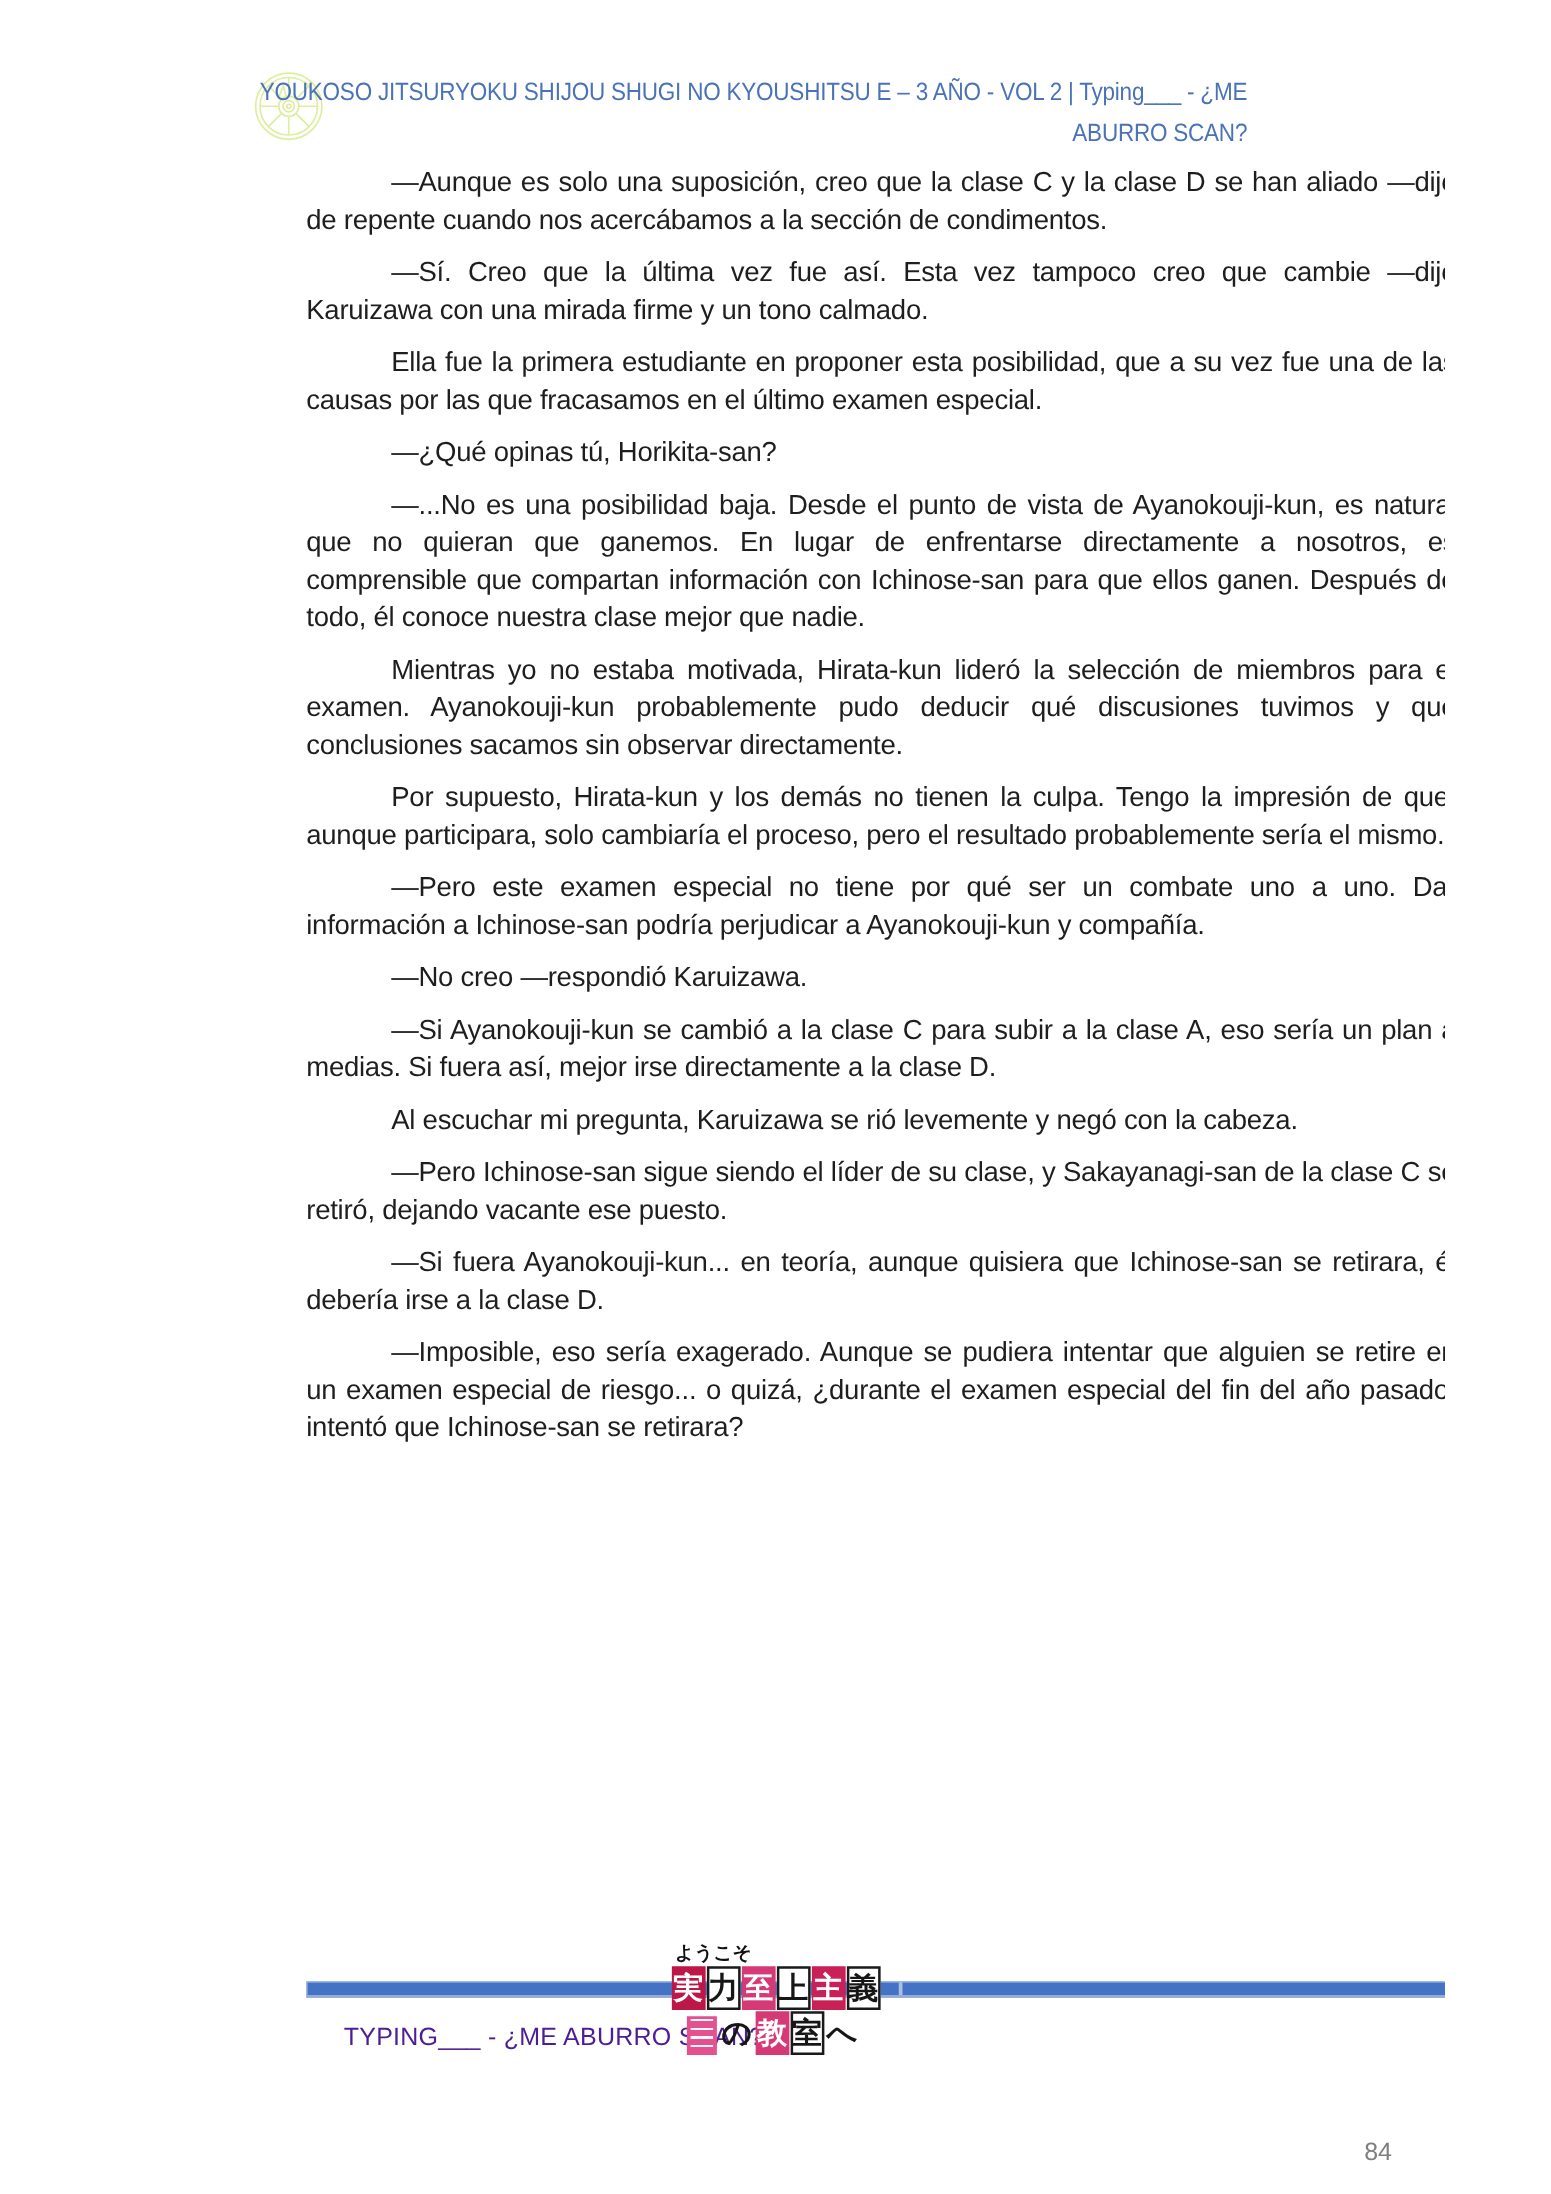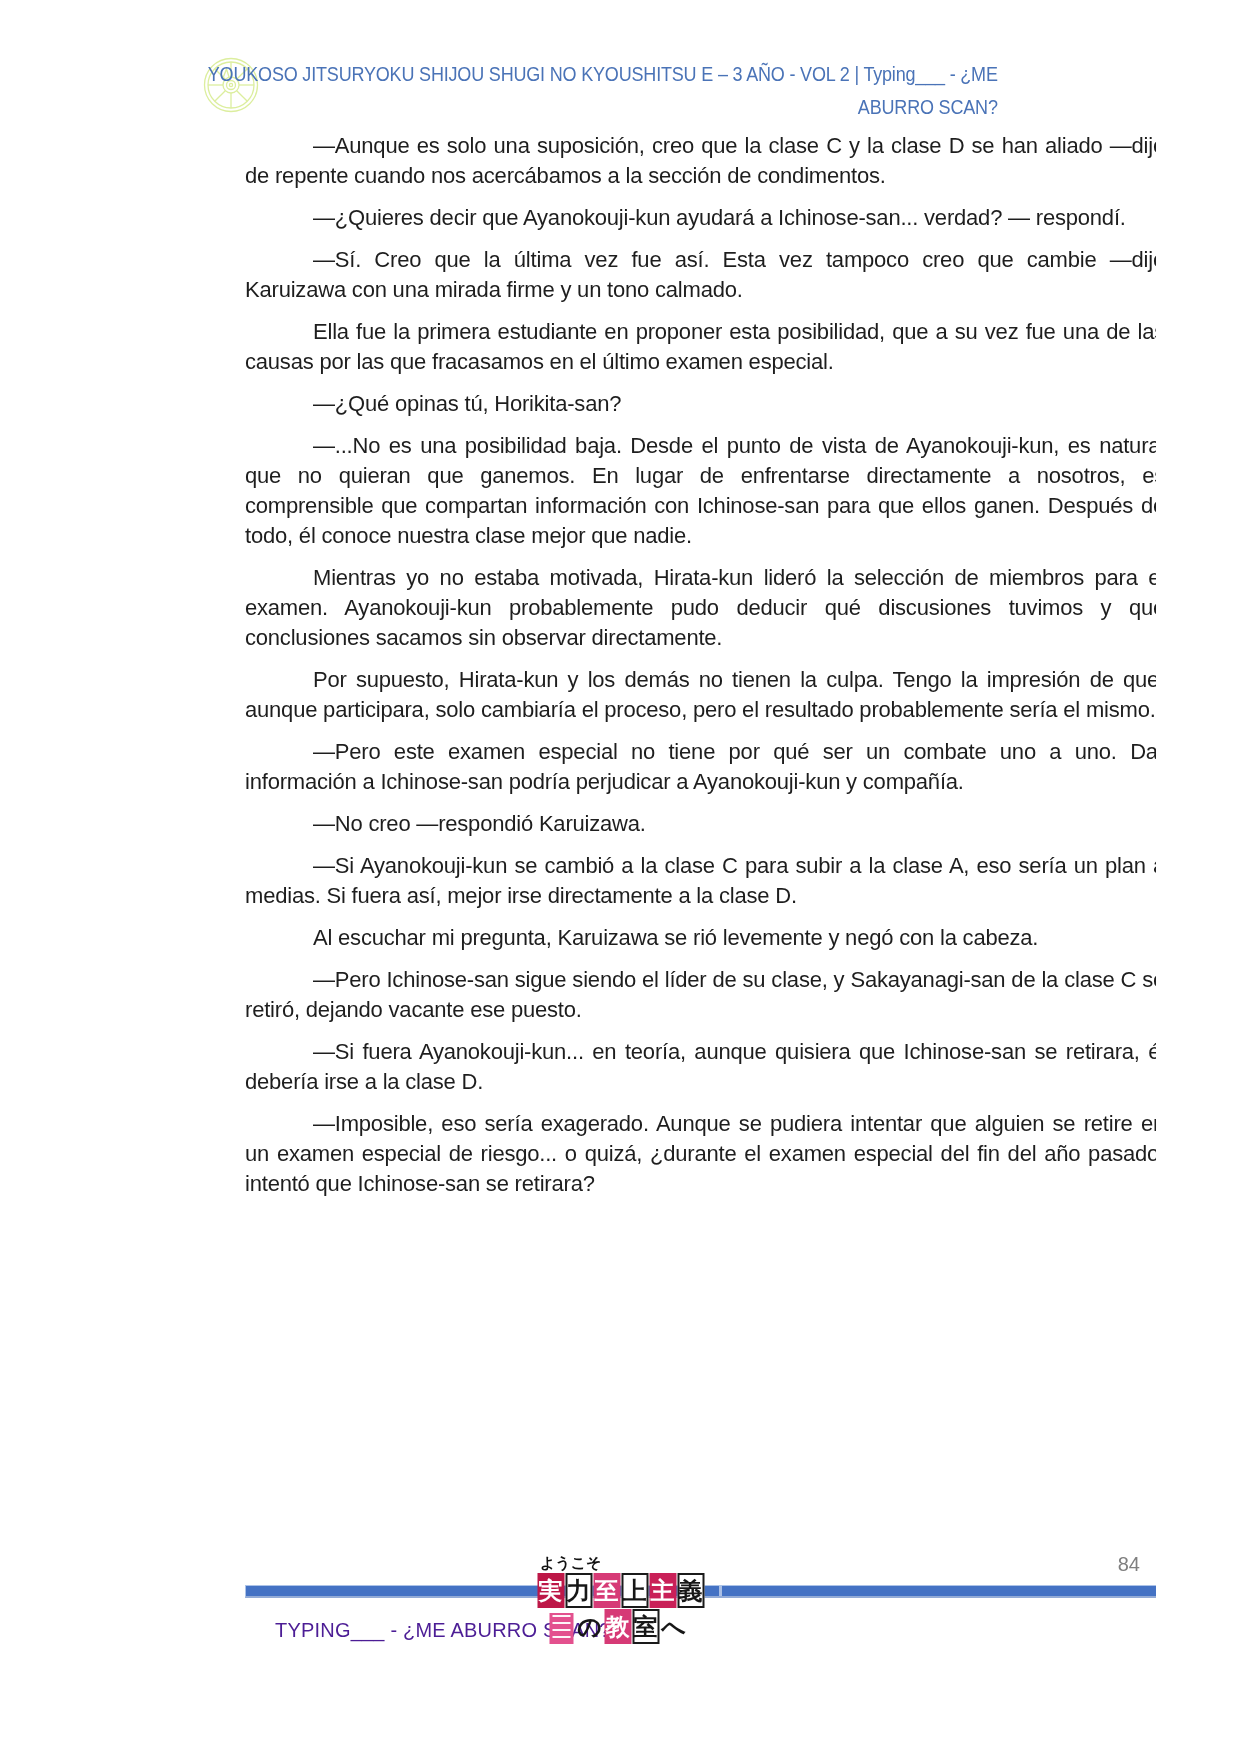--- a/index.html
+++ b/index.html
@@ -38,21 +38,21 @@
   }
   .footer-bar .seam {
     position:absolute; left:51.5%; top:0; bottom:0; width:3px;
     background:rgba(255,255,255,0.55);
   }
   .footer-left {
     position:absolute; left:190px; top:1619px; color:#4c1d95; font-size:20px;
     letter-spacing:0.2px; white-space:nowrap;
   }
   .footer-page {
-    position:absolute; left:980px; top:1553px; width:75px; text-align:right;
+    position:absolute; left:980px; top:1711px; width:75px; text-align:center;
     color:#7f7f7f; font-size:20px;
   }
 
   
   .cote-logo {
     position:absolute; top:1554px; left:50%; transform:translateX(-50%);
     display:flex; flex-direction:column; align-items:flex-start;
   }
   .cote-top { font-size:15px; font-weight:bold; color:#111; margin-left:3px; line-height:18px; }
   .cote-row { display:flex; gap:1px; margin-top:1px; }
@@ -98,21 +98,20 @@
 
   <div class="header-title">
     <div>YOUKOSO JITSURYOKU SHIJOU SHUGI NO KYOUSHITSU E – 3 AÑO - VOL 2 | Typing___ - ¿ME</div>
     <div>ABURRO SCAN?</div>
   </div>
 
   <div class="header-rect"></div>
 
   <main class="body-text" id="body-text">
       <p>—Aunque es solo una suposición, creo que la clase C y la clase D se han aliado —dijo de repente cuando nos acercábamos a la sección de condimentos.</p>
-      <p>—¿Quieres decir que Ayanokouji-kun ayudará a Ichinose-san... verdad? — respondí.</p>
       <p>—Sí. Creo que la última vez fue así. Esta vez tampoco creo que cambie —dijo Karuizawa con una mirada firme y un tono calmado.</p>
       <p>Ella fue la primera estudiante en proponer esta posibilidad, que a su vez fue una de las causas por las que fracasamos en el último examen especial.</p>
       <p>—¿Qué opinas tú, Horikita-san?</p>
       <p>—...No es una posibilidad baja. Desde el punto de vista de Ayanokouji-kun, es natural que no quieran que ganemos. En lugar de enfrentarse directamente a nosotros, es comprensible que compartan información con Ichinose-san para que ellos ganen. Después de todo, él conoce nuestra clase mejor que nadie.</p>
       <p>Mientras yo no estaba motivada, Hirata-kun lideró la selección de miembros para el examen. Ayanokouji-kun probablemente pudo deducir qué discusiones tuvimos y qué conclusiones sacamos sin observar directamente.</p>
       <p>Por supuesto, Hirata-kun y los demás no tienen la culpa. Tengo la impresión de que, aunque participara, solo cambiaría el proceso, pero el resultado probablemente sería el mismo.</p>
       <p>—Pero este examen especial no tiene por qué ser un combate uno a uno. Dar información a Ichinose-san podría perjudicar a Ayanokouji-kun y compañía.</p>
       <p>—No creo —respondió Karuizawa.</p>
       <p>—Si Ayanokouji-kun se cambió a la clase C para subir a la clase A, eso sería un plan a medias. Si fuera así, mejor irse directamente a la clase D.</p>
       <p>Al escuchar mi pregunta, Karuizawa se rió levemente y negó con la cabeza.</p>

